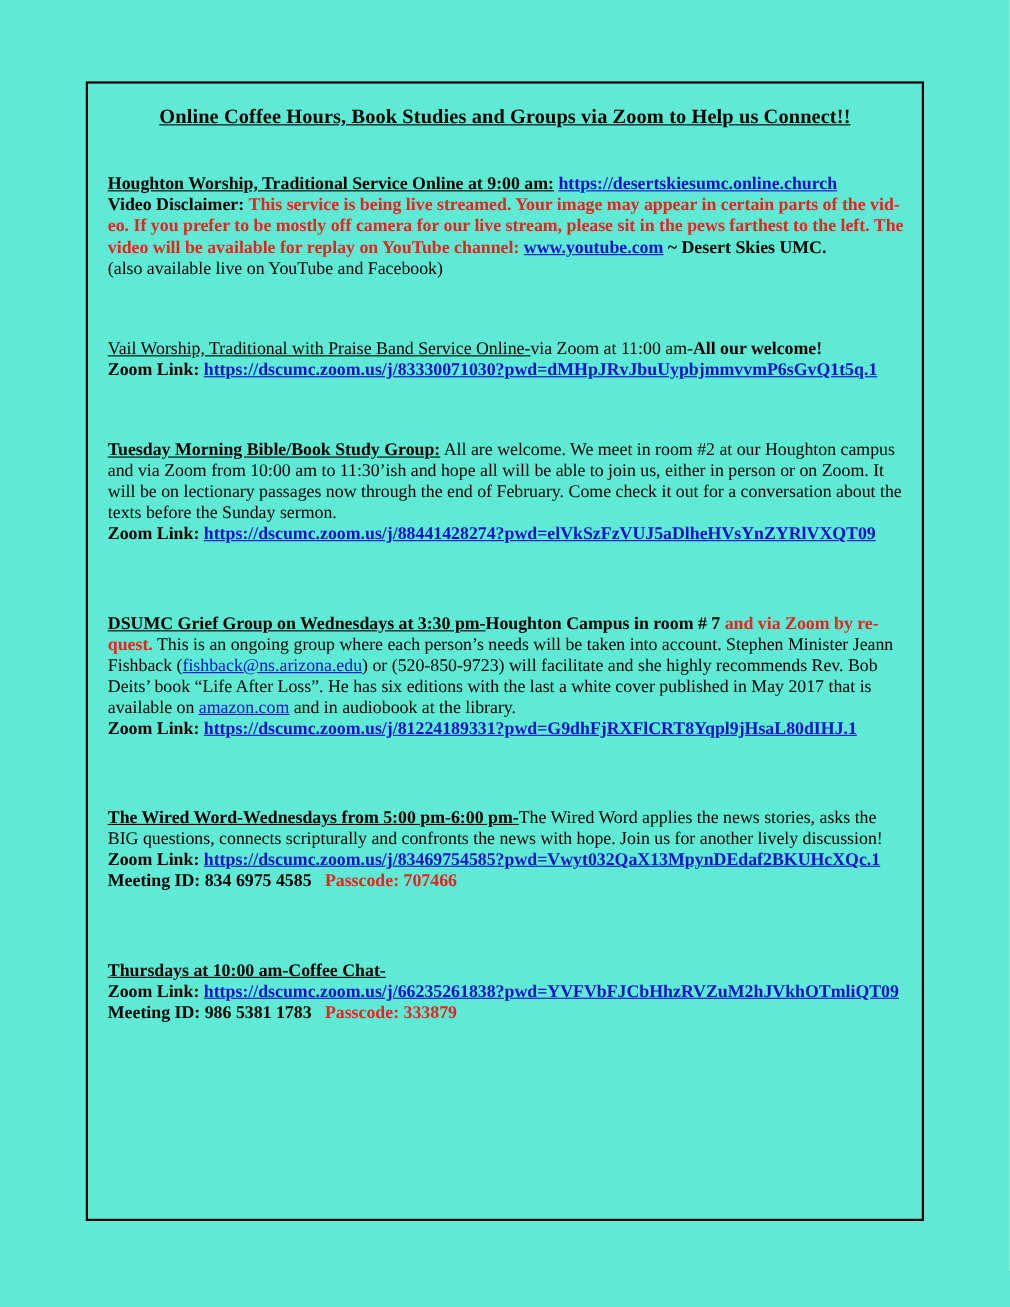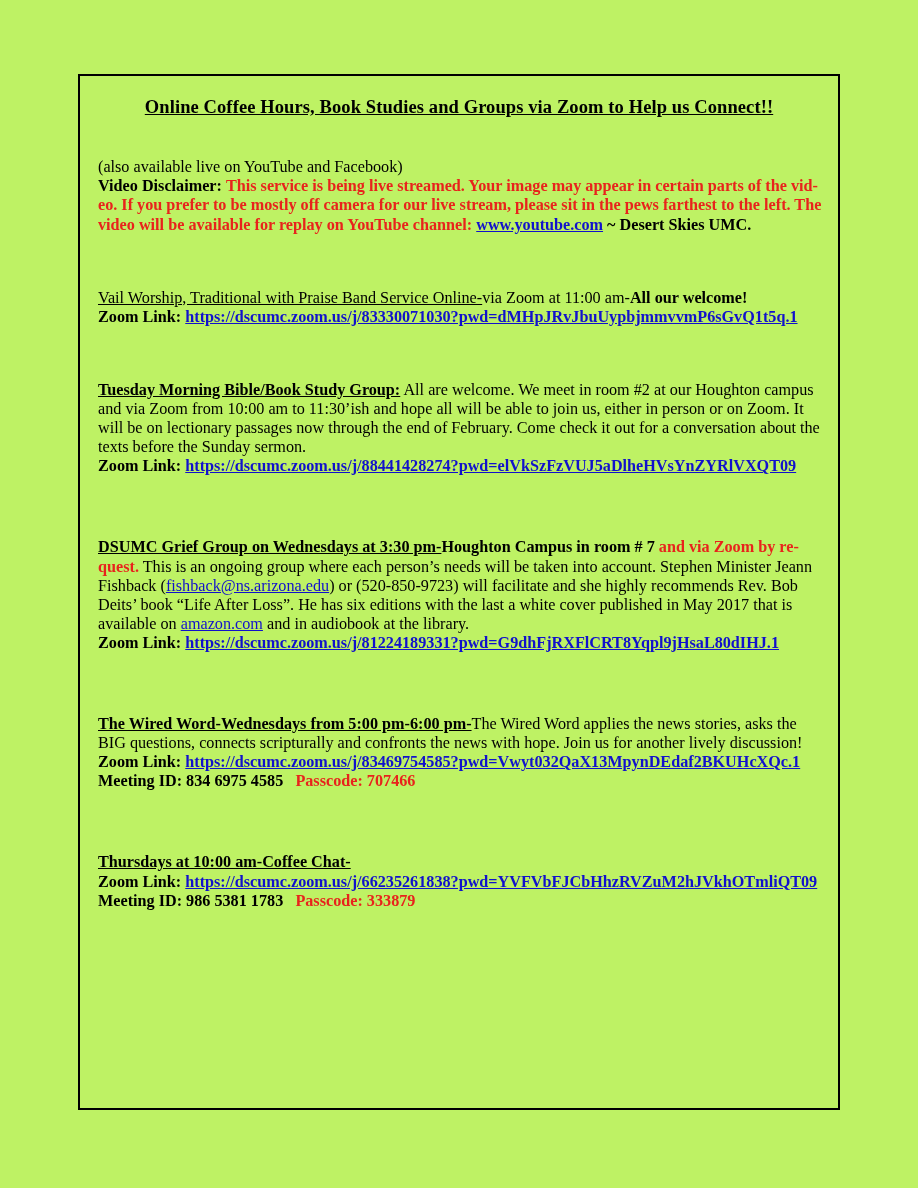--- a/index.html
+++ b/index.html
@@ -10,21 +10,21 @@
   body {
     width: 918px;
     height: 1188px;
     font-family: "Liberation Serif", serif;
     color: #000000;
   }
   .page {
     position: relative;
     width: 918px;
     height: 1188px;
-    background: #bef264;
+    background: #5eead4;
   }
   .doc-box {
     position: absolute;
     left: 78px;
     top: 74px;
     width: 762px;
     height: 1036px;
     border: 2px solid #000000;
     box-sizing: border-box;
     padding: 14px 10px 10px 10px;
@@ -68,26 +68,30 @@
 <body>
 
 <div class="page">
   <div class="doc-box">
 
     <p class="title">Online Coffee Hours, Book Studies and Groups via Zoom to Help us Connect!!</p>
 
     <div class="spacer-lg"></div>
 
     <div class="block">
-      <p class="line">(also available live on YouTube and Facebook)</p>
+      <p class="line">
+        <span class="bu">Houghton Worship, Traditional Service Online at 9:00 am:</span>
+        <span class="link">https://desertskiesumc.online.church</span>
+      </p>
       <p class="line">
         <span class="b">Video Disclaimer:</span>
         <span class="redb">This service is being live streamed. Your image may appear in certain parts of the vid-eo. If you prefer to be mostly off camera for our live stream, please sit in the pews farthest to the left. The video will be available for replay on YouTube channel:</span>
         <span class="link">www.youtube.com</span><span class="b"> ~ Desert Skies UMC.</span>
       </p>
+      <p class="line">(also available live on YouTube and Facebook)</p>
     </div>
 
     <div class="spacer-xl"></div>
 
     <div class="block">
       <p class="line">
         <span class="u">Vail Worship, Traditional with Praise Band Service Online-</span><span>via Zoom at 11:00 am-</span><span class="b">All our welcome!</span>
       </p>
       <p class="line">
         <span class="b">Zoom Link:</span>

